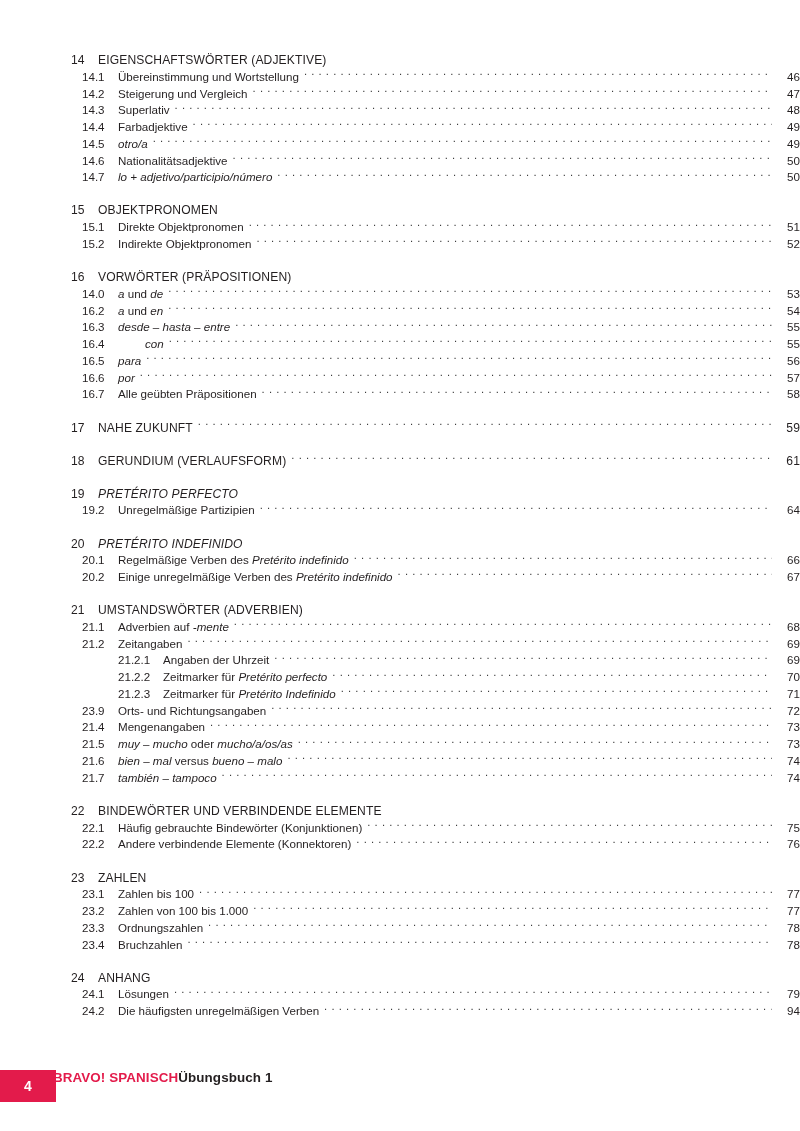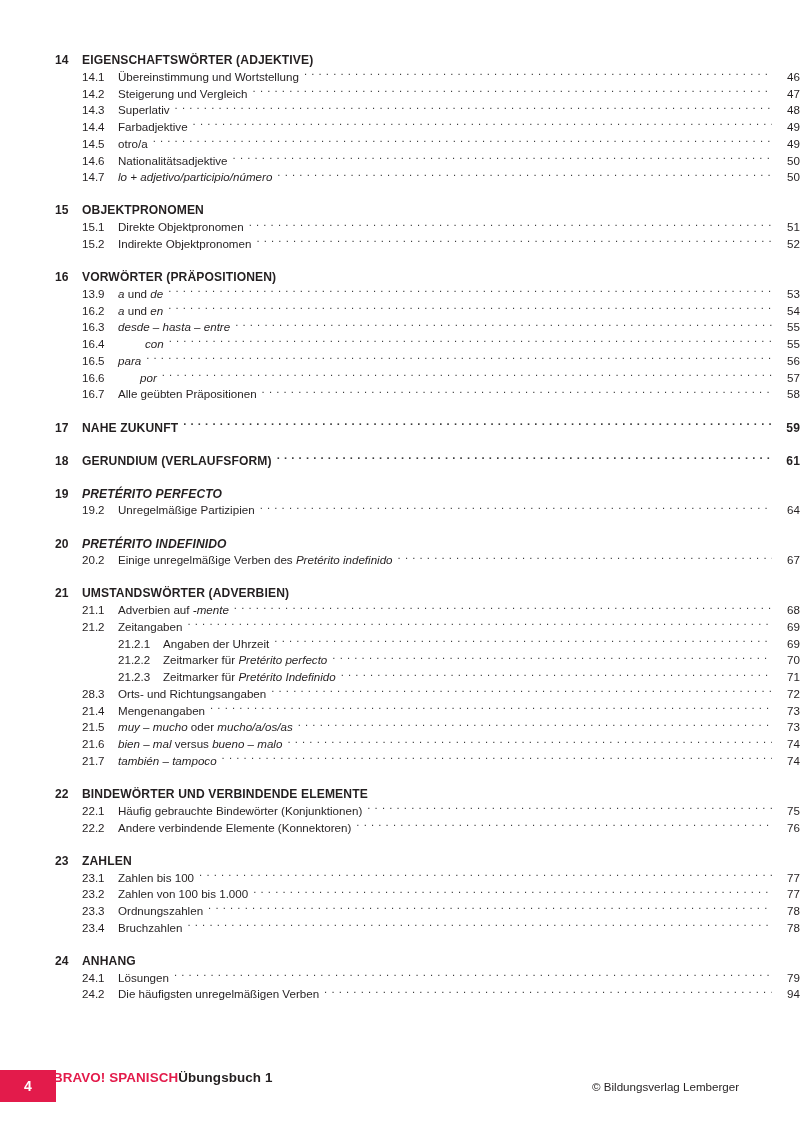--- a/index.html
+++ b/index.html
@@ -61,23 +61,24 @@
   }
   .pg {
     flex: 0 0 auto;
     text-align: right;
     width: 22px;
     padding-left: 4px;
   }
 
   
   .chapter {
-    font-weight: bold;
+    font-weight: normal;
     font-size: 12.1px;
     letter-spacing: 0.12px;
+    padding-left: 16px;
   }
   .chapter .num {
     width: 27px;
     margin-left: 55px;
   }
   .chapter.italic .label,
   .chapter.italic .num { font-style: normal; }
   .chapter.italic .label { font-style: italic; }
 
   
@@ -174,21 +175,21 @@
       <span class="pg">48</span>
     </div>
     <div class="row sub">
       <span class="num">14.4</span>
       <span class="label">Farbadjektive</span>
       <span class="leader"></span>
       <span class="pg">49</span>
     </div>
     <div class="row sub italic">
       <span class="num">14.5</span>
-      <span class="label" style="">otro/a</span>
+      <span class="label" style="font-style: italic;">otro/a</span>
       <span class="leader"></span>
       <span class="pg">49</span>
     </div>
     <div class="row sub">
       <span class="num">14.6</span>
       <span class="label">Nationalitätsadjektive</span>
       <span class="leader"></span>
       <span class="pg">50</span>
     </div>
     <div class="row sub italic">
@@ -213,21 +214,21 @@
       <span class="label">Indirekte Objektpronomen</span>
       <span class="leader"></span>
       <span class="pg">52</span>
     </div>
     <div class="gap"></div>
     <div class="row chapter chapter">
       <span class="num">16</span>
       <span class="label">VORWÖRTER (PRÄPOSITIONEN)</span>
     </div>
     <div class="row sub">
-      <span class="num">13.9</span>
+      <span class="num">14.0</span>
       <span class="label"><em>a</em> <span class="roman">und</span> <em>de</em></span>
       <span class="leader"></span>
       <span class="pg">53</span>
     </div>
     <div class="row sub">
       <span class="num">16.2</span>
       <span class="label"><em>a</em> <span class="roman">und</span> <em>en</em></span>
       <span class="leader"></span>
       <span class="pg">54</span>
     </div>
@@ -244,21 +245,21 @@
       <span class="pg">55</span>
     </div>
     <div class="row sub italic">
       <span class="num">16.5</span>
       <span class="label" style="font-style: italic;">para</span>
       <span class="leader"></span>
       <span class="pg">56</span>
     </div>
     <div class="row sub italic">
       <span class="num">16.6</span>
-      <span class="label" style="font-style: italic; margin-left: 22px;">por</span>
+      <span class="label" style="font-style: italic;">por</span>
       <span class="leader"></span>
       <span class="pg">57</span>
     </div>
     <div class="row sub">
       <span class="num">16.7</span>
       <span class="label">Alle geübten Präpositionen</span>
       <span class="leader"></span>
       <span class="pg">58</span>
     </div>
     <div class="gap"></div>
@@ -285,20 +286,26 @@
       <span class="label">Unregelmäßige Partizipien</span>
       <span class="leader"></span>
       <span class="pg">64</span>
     </div>
     <div class="gap"></div>
     <div class="row chapter chapter italic">
       <span class="num">20</span>
       <span class="label" style="font-style: italic;">PRETÉRITO INDEFINIDO</span>
     </div>
     <div class="row sub">
+      <span class="num">20.1</span>
+      <span class="label">Regelmäßige Verben des <em>Pretérito indefinido</em></span>
+      <span class="leader"></span>
+      <span class="pg">66</span>
+    </div>
+    <div class="row sub">
       <span class="num">20.2</span>
       <span class="label">Einige unregelmäßige Verben des <em>Pretérito indefinido</em></span>
       <span class="leader"></span>
       <span class="pg">67</span>
     </div>
     <div class="gap"></div>
     <div class="row chapter chapter">
       <span class="num">21</span>
       <span class="label">UMSTANDSWÖRTER (ADVERBIEN)</span>
     </div>
@@ -326,21 +333,21 @@
       <span class="leader"></span>
       <span class="pg">70</span>
     </div>
     <div class="row subsub">
       <span class="num">21.2.3</span>
       <span class="label">Zeitmarker für <em>Pretérito Indefinido</em></span>
       <span class="leader"></span>
       <span class="pg">71</span>
     </div>
     <div class="row sub">
-      <span class="num">28.3</span>
+      <span class="num">23.9</span>
       <span class="label">Orts- und Richtungsangaben</span>
       <span class="leader"></span>
       <span class="pg">72</span>
     </div>
     <div class="row sub">
       <span class="num">21.4</span>
       <span class="label">Mengenangaben</span>
       <span class="leader"></span>
       <span class="pg">73</span>
     </div>
@@ -426,14 +433,13 @@
       <span class="pg">94</span>
     </div>
   </div>
 
 <div id="footer">
   <div id="page-badge" style="background: rgb(227, 27, 75);">4</div>
   <div id="footer-title">
     <span id="footer-brand" style="color: rgb(227, 27, 75);">BRAVO! SPANISCH</span>
     <span id="footer-book">Übungsbuch 1</span>
   </div>
-  <div id="footer-copyright">© Bildungsverlag Lemberger</div>
 </div>
 
 </body></html>

